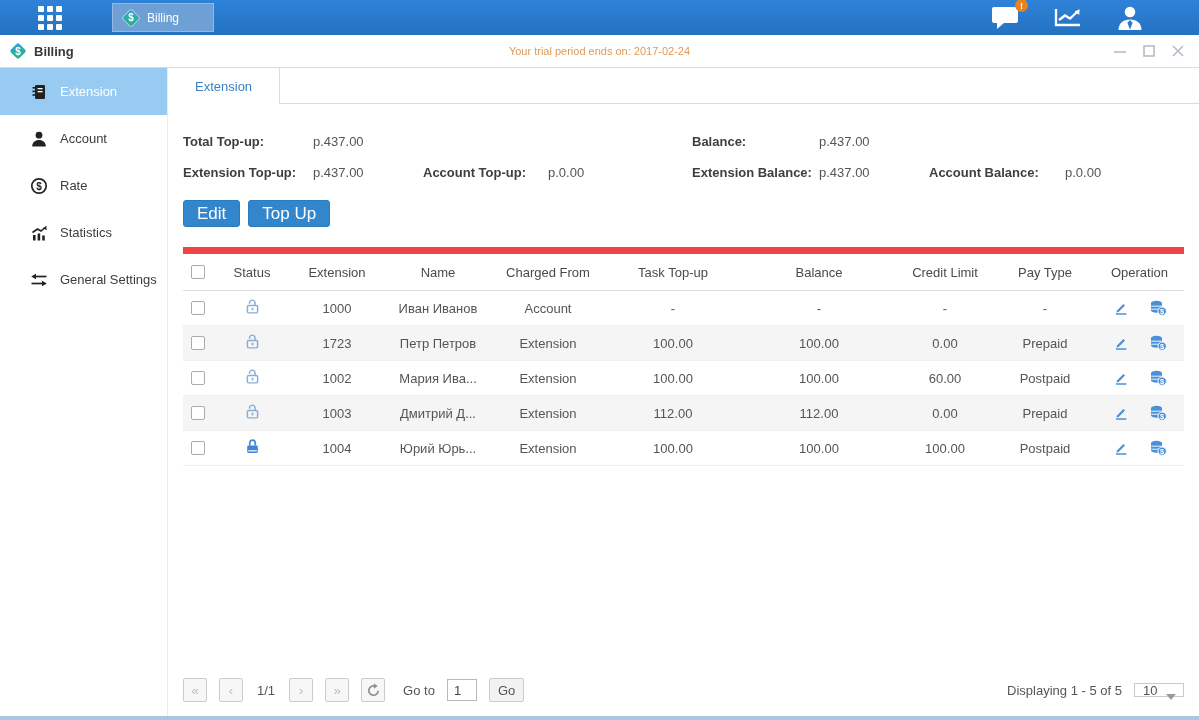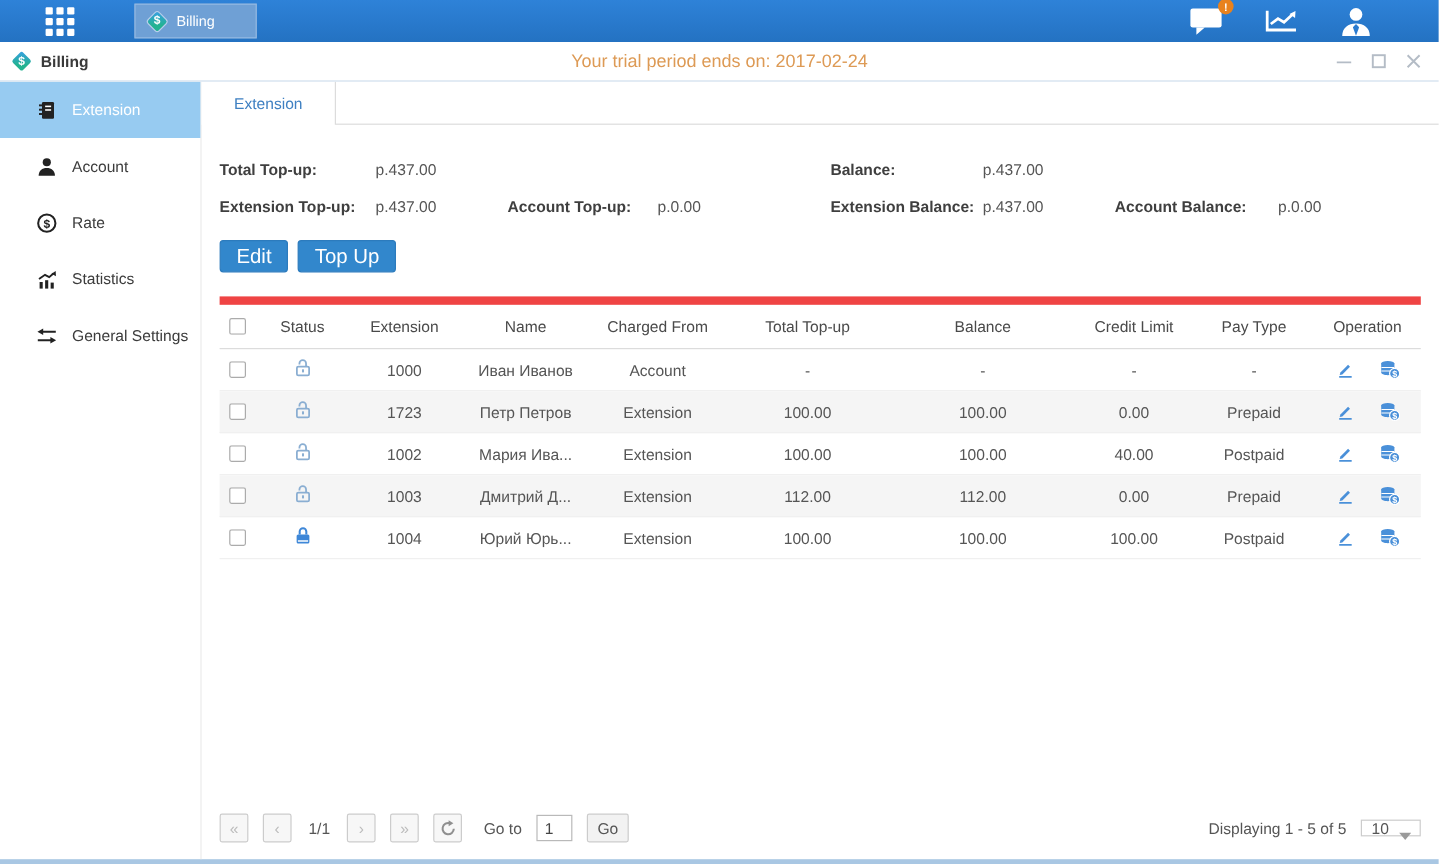--- a/index.html
+++ b/index.html
@@ -14,21 +14,21 @@
   .topbar-tab span{color:#fff;font-size:12px}
   .diamond{position:relative;width:16px;height:16px;flex:0 0 auto}
   .diamond::before{content:"";position:absolute;inset:2px;transform:rotate(45deg);background:linear-gradient(135deg,#35a2d8 10%,#23b391 70%);border-radius:2px;box-shadow:0 0 0 1px rgba(255,255,255,.5)}
   .diamond b{position:absolute;inset:0;display:flex;align-items:center;justify-content:center;color:#fff;font-size:10px;font-weight:bold}
   .topbar-icons{margin-left:auto;margin-right:54px;display:flex;align-items:center;gap:32px}
   .tico{position:relative;cursor:pointer;display:flex}
   .badge{position:absolute;top:-6px;right:-7px;width:13px;height:13px;background:#e8821e;border-radius:50%;color:#fff;font-size:9px;font-weight:bold;display:flex;align-items:center;justify-content:center}
 
   
   .titlebar{height:33px;background:#fff;border-bottom:1px solid #cfdeed;display:flex;align-items:center;position:relative}
-  .trial{position:absolute;left:0;right:0;text-align:center;color:#dd9a55;font-size:15px;pointer-events:none}
+  .trial{position:absolute;left:0;right:0;text-align:center;color:#dd9a55;font-size:11px;pointer-events:none}
   .tb-left{display:flex;align-items:center;gap:8px;padding-left:10px;position:relative}
   .tb-left .name{font-weight:bold;color:#3a3a3a;font-size:13px}
   .win-controls{position:absolute;right:14px;display:flex;gap:15px}
   .win-controls svg{cursor:pointer}
 
   
   .layout{display:flex;height:648px}
   .sidebar{width:168px;border-right:1px solid #ececec;flex:0 0 auto}
   .side-item{height:47px;display:flex;align-items:center;gap:12px;padding-left:30px;color:#3c3c3c;cursor:pointer}
   .side-item.active{background:#97cbf1;color:#fff}
@@ -235,21 +235,21 @@
 
     <div class="table">
       <div class="thead">
         <div class="cell">
             <input type="checkbox" class="cbx" style="">
           </div>
         <div class="cell">Status</div>
         <div class="cell">Extension</div>
         <div class="cell">Name</div>
         <div class="cell">Charged From</div>
-        <div class="cell">Total Top-up</div>
+        <div class="cell">Task Top-up</div>
         <div class="cell">Balance</div>
         <div class="cell">Credit Limit</div>
         <div class="cell">Pay Type</div>
         <div class="cell">Operation</div>
       </div>
       <div>
   <div class="trow">
     <div class="cell">
               <input type="checkbox" class="cbx" style="">
             </div>
@@ -337,21 +337,21 @@
         <path d="M10.4 7 V4.6 a2.6 2.6 0 0 0 -5.2 0 V5.4" fill="none" stroke="#8aaed2" stroke-width="1.4"></path>
         <rect x="7.2" y="9.2" width="1.6" height="2.4" fill="#8aaed2"></rect>
       </svg>
       
     </div>
     <div class="cell">1002</div>
     <div class="cell">Мария Ива...</div>
     <div class="cell">Extension</div>
     <div class="cell">100.00</div>
     <div class="cell">100.00</div>
-    <div class="cell">40.00</div>
+    <div class="cell">60.00</div>
     <div class="cell">Postpaid</div>
     <div class="cell ops">
       <span class="op">
         <svg width="16" height="16" viewBox="0 0 16 16">
           <path d="M4 10.4 L10.4 4 L12 5.6 L5.6 12 L3.4 12.6 Z" fill="#4a90d9"></path>
           <line x1="3" y1="14" x2="13.4" y2="14" stroke="#4a90d9" stroke-width="1.5"></line>
         </svg>
       </span>
       <span class="op">
         <svg width="18" height="16" viewBox="0 0 18 16">

